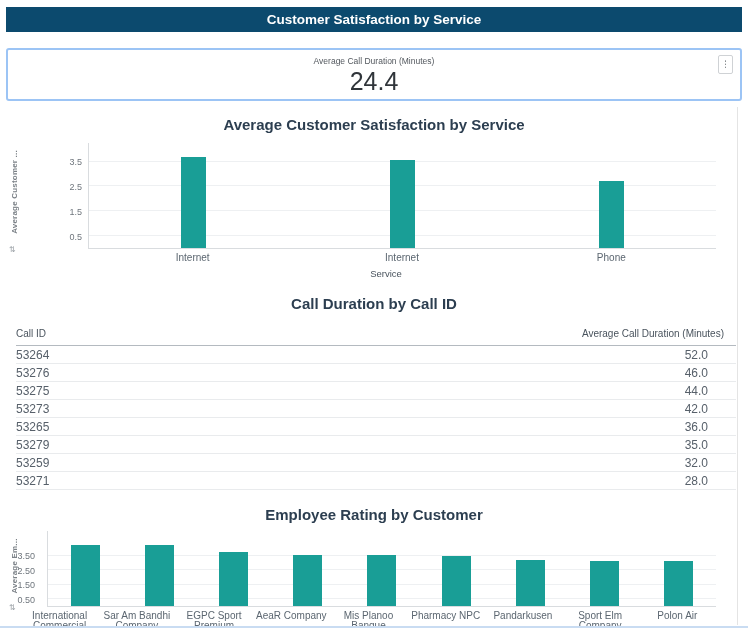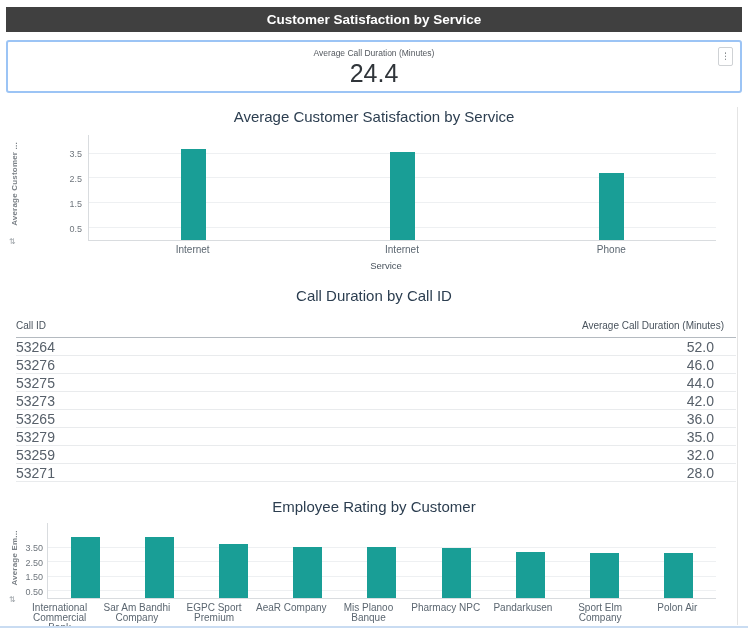--- a/index.html
+++ b/index.html
@@ -4,52 +4,52 @@
 <style>
   * { margin:0; padding:0; box-sizing:border-box; }
   html,body { background:#fff; }
   body { width:748px; height:628px; font-family:"Liberation Sans", sans-serif; position:relative; overflow:hidden; }
 
   .canvas { width:748px; height:628px; position:relative; background:#fff; }
   .right-edge { position:absolute; top:100px; bottom:10px; left:737px; width:1px; background:#e4e4e4; }
   .bottom-line { position:absolute; left:0; right:0; bottom:7px; height:2px; background:#c9dcf2; }
 
   
-  .titlebar { margin:7px 6px 8px 6px; height:25px; line-height:25px; background:#404040;
+  .titlebar { margin:7px 6px 16px 6px; height:25px; line-height:25px; background:#0c4a6e;
               color:#fff; text-align:center; font-size:13.5px; font-weight:700; }
 
   
   .kpi-card { position:relative; margin:5px 6px 0 6px; height:53px; background:#fff;
               border:2px solid #9cc4f5; border-radius:3px; text-align:center; }
   .kpi-label { padding-top:6px; font-size:8.5px; color:#53585e; }
   .kpi-value { font-size:25px; color:#30353a; font-weight:400; line-height:30px; }
   .kebab { position:absolute; top:5px; right:7px; width:15px; height:19px; background:#fff;
            border:1px solid #cfd2d5; border-radius:2px; color:#5a5f64; font-size:9px;
            line-height:17px; text-align:center; cursor:pointer; padding:0; }
 
   
-  h2.section-title { text-align:center; font-size:15px; font-weight:400; color:#2c3e50; }
+  h2.section-title { text-align:center; font-size:15px; font-weight:700; color:#2c3e50; }
   .t-chart1 { margin:15px 0 10px 0; }
   .t-table  { margin:16px 0 12px 0; }
   .t-chart2 { margin:16px 0 8px 0; }
 
   
   .chart-row { display:flex; margin-left:6px; margin-right:32px; }
   .ytitle-col { position:relative; }
   .c0 .ytitle-col { width:24px; }
   .c1 .ytitle-col { width:18px; }
   .ytitle { position:absolute; top:46%; left:4px; transform:translate(0,-50%) rotate(180deg);
             writing-mode:vertical-rl; font-size:8px; font-weight:700; color:#7b8187;
             white-space:nowrap; letter-spacing:.2px; }
   .sorticon { position:absolute; bottom:-5px; left:3px; font-size:8px; color:#9aa0a6; }
   .yticks { position:relative; font-size:9px; color:#6f767d; }
   .c0 .yticks { width:58px; }
   .c1 .yticks { width:23px; }
   .ytick { position:absolute; right:6px; transform:translateY(50%); }
-  .c1 .ytick { right:4px; }
+  .c1 .ytick { right:12px; }
   .plot { flex:1; position:relative; display:flex; align-items:flex-end;
           border-left:1px solid #d9dcdf; border-bottom:1px solid #d9dcdf; }
   .c0 .chart-row { height:106px; }
   .c1 .chart-row { height:76px; }
   .gridline { position:absolute; left:0; right:0; height:1px; background:#eef0f2; }
   .slot { flex:1; display:flex; justify-content:center; align-items:flex-end; height:100%;
           position:relative; z-index:1; }
   .bar { border-radius:0; }
   .c0 .bar { width:25px; }
   .c1 .bar { width:29px; }
@@ -59,22 +59,22 @@
   .c1 .xlabels { margin-left:21px; }
   .xlabel { flex:1; text-align:center; font-size:10px; color:#5b6670; line-height:10px; padding-top:4px; }
   .xtitle { text-align:center; font-size:9.5px; color:#49535d; }
   .c0 .xtitle { margin-top:5px; padding-left:24px; }
   .c1 .xtitle { margin-top:6px; padding-left:15px; }
 
   
   .tbl { margin:0 12px 0 16px; }
   .tbl-head { display:flex; justify-content:space-between; font-size:10px; color:#49535d;
               padding:4px 12px 6px 0; border-bottom:1px solid #b4bac0; }
-  .trow { display:flex; justify-content:space-between; font-size:14px; color:#57606a;
-          height:18px; line-height:18px; border-bottom:1px solid #e9ebed; padding-right:22px;
+  .trow { display:flex; justify-content:space-between; font-size:12px; color:#57606a;
+          height:18px; line-height:18px; border-bottom:1px solid #e9ebed; padding-right:28px;
           cursor:pointer; }
 </style>
 </head>
 <body>
 
 <div class="canvas">
 
   <div class="titlebar">Customer Satisfaction by Service</div>
 
   <div class="kpi-card">

